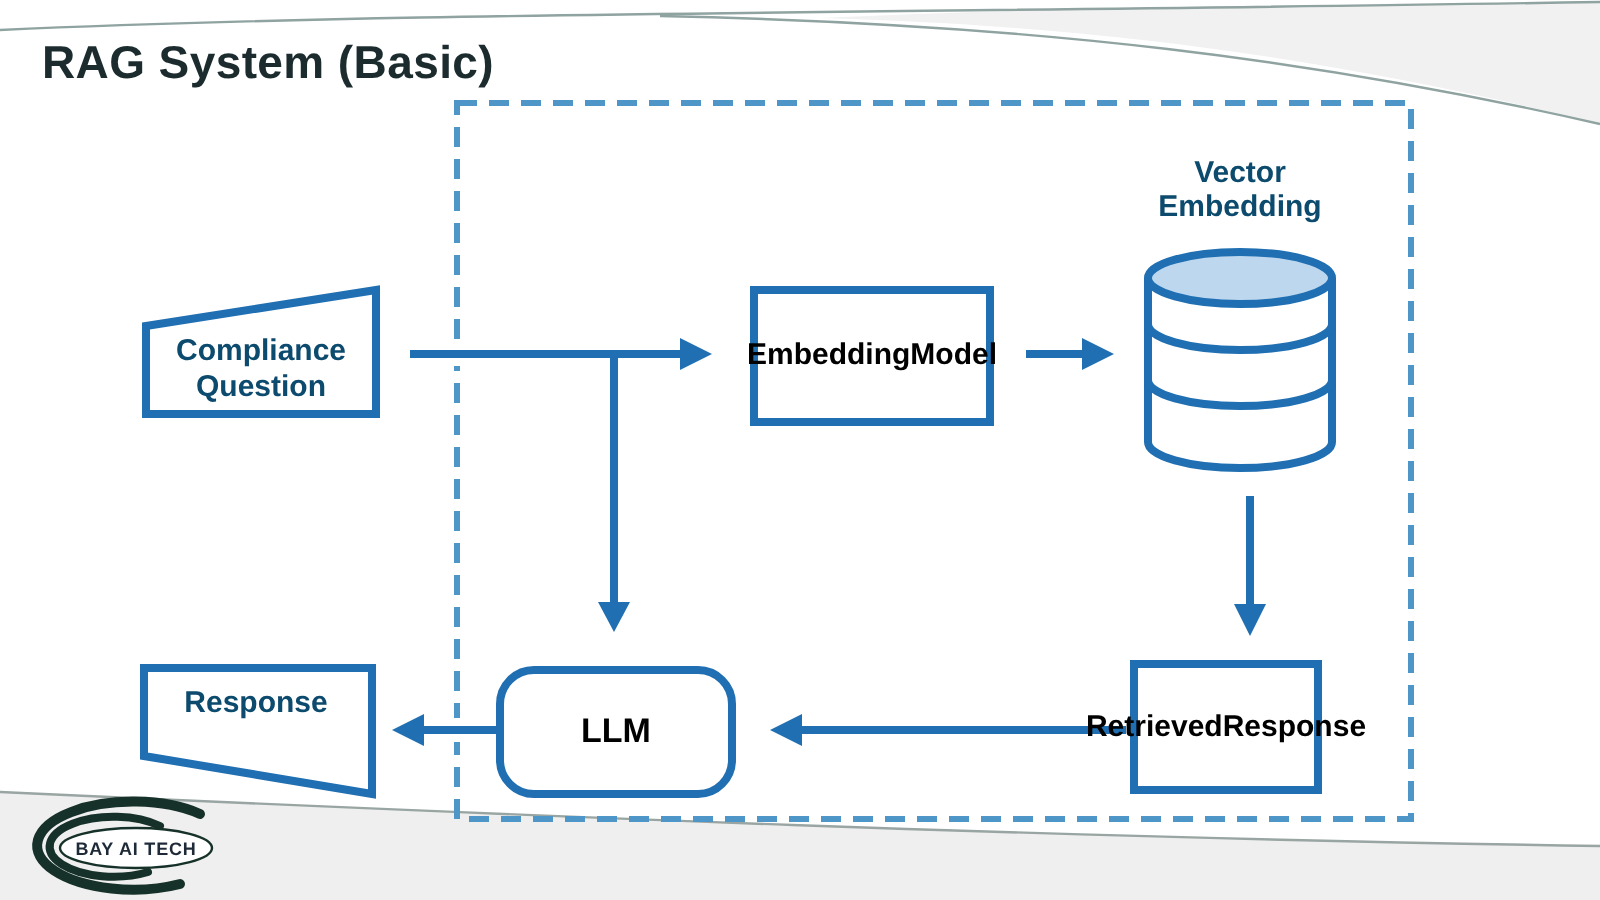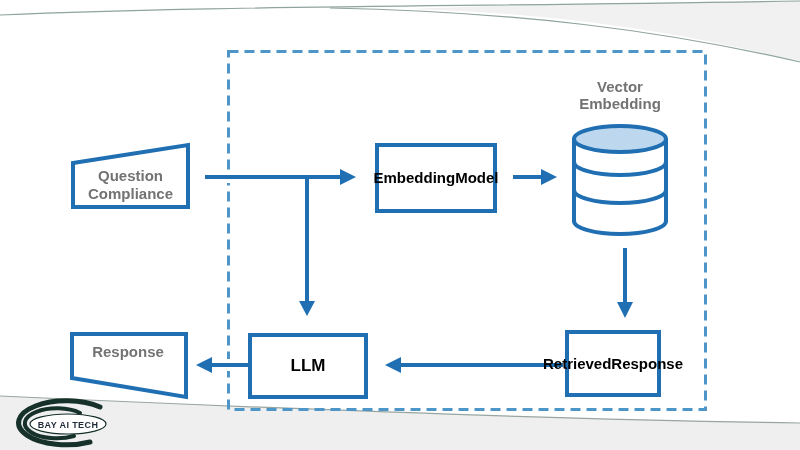--- a/index.html
+++ b/index.html
@@ -13,23 +13,23 @@
     color:#1b2b2e; letter-spacing:0.2px; z-index:3;
   }
   .node {
     position:absolute; background:#ffffff; border:4px solid #1f6fb2;
     display:flex; flex-direction:row; align-items:center; justify-content:center;
     color:#000000; font-weight:700; font-size:15px; line-height:18px;
     text-align:center; box-sizing:border-box; z-index:2;
   }
   #embedding-node { left:375px; top:143px; width:122px; height:70px; }
   #retrieved-node { left:565px; top:330px; width:96px; height:67px; }
-  #llm-node       { left:248px; top:333px; width:120px; height:66px; font-size:17px; }
+  #llm-node       { left:248px; top:333px; width:120px; height:66px; font-size:17px;border-radius:19px; }
   .float-label {
-    position:absolute; color:#737373; font-weight:700; font-size:15px;
+    position:absolute; color:#0c4a6e; font-weight:700; font-size:15px;
     line-height:18px; text-align:center; z-index:3;
   }
   #compliance-label { left:73px;  top:167px; width:115px; }
   #response-label   { left:78px;  top:343px; width:100px; }
   #vectordb-label   { left:560px; top:78px;  width:120px; line-height:17px; }
 </style>
 </head>
 <body>
 
 <div class="stage">
@@ -81,38 +81,39 @@
       <line x1="563" y1="365" x2="395" y2="365" stroke="#ffffff" stroke-width="12"></line>
       <line x1="563" y1="365" x2="400" y2="365" stroke="#1f6fb2" stroke-width="4"></line>
       <polygon points="385,365 401,357 401,373" fill="#1f6fb2"></polygon>
 
       <line x1="248" y1="365" x2="205" y2="365" stroke="#ffffff" stroke-width="12"></line>
       <line x1="248" y1="365" x2="211" y2="365" stroke="#1f6fb2" stroke-width="4"></line>
       <polygon points="196,365 212,357 212,373" fill="#1f6fb2"></polygon>
     </g>
   </svg>
 
+  <div class="page-title">RAG System (Basic)</div>
 
   <div class="node" id="embedding-node">
     <span>Embedding</span>
     <span>Model</span>
   </div>
 
   <div class="node" id="retrieved-node">
     <span>Retrieved</span>
     <span>Response</span>
   </div>
 
   <div class="node" id="llm-node">
     <span>LLM</span>
   </div>
 
   <div class="float-label" id="compliance-label">
+    <div>Compliance</div>
     <div>Question</div>
-    <div>Compliance</div>
   </div>
 
   <div class="float-label" id="response-label">
     <div>Response</div>
   </div>
 
   <div class="float-label" id="vectordb-label">
     <div>Vector</div>
     <div>Embedding</div>
   </div>

